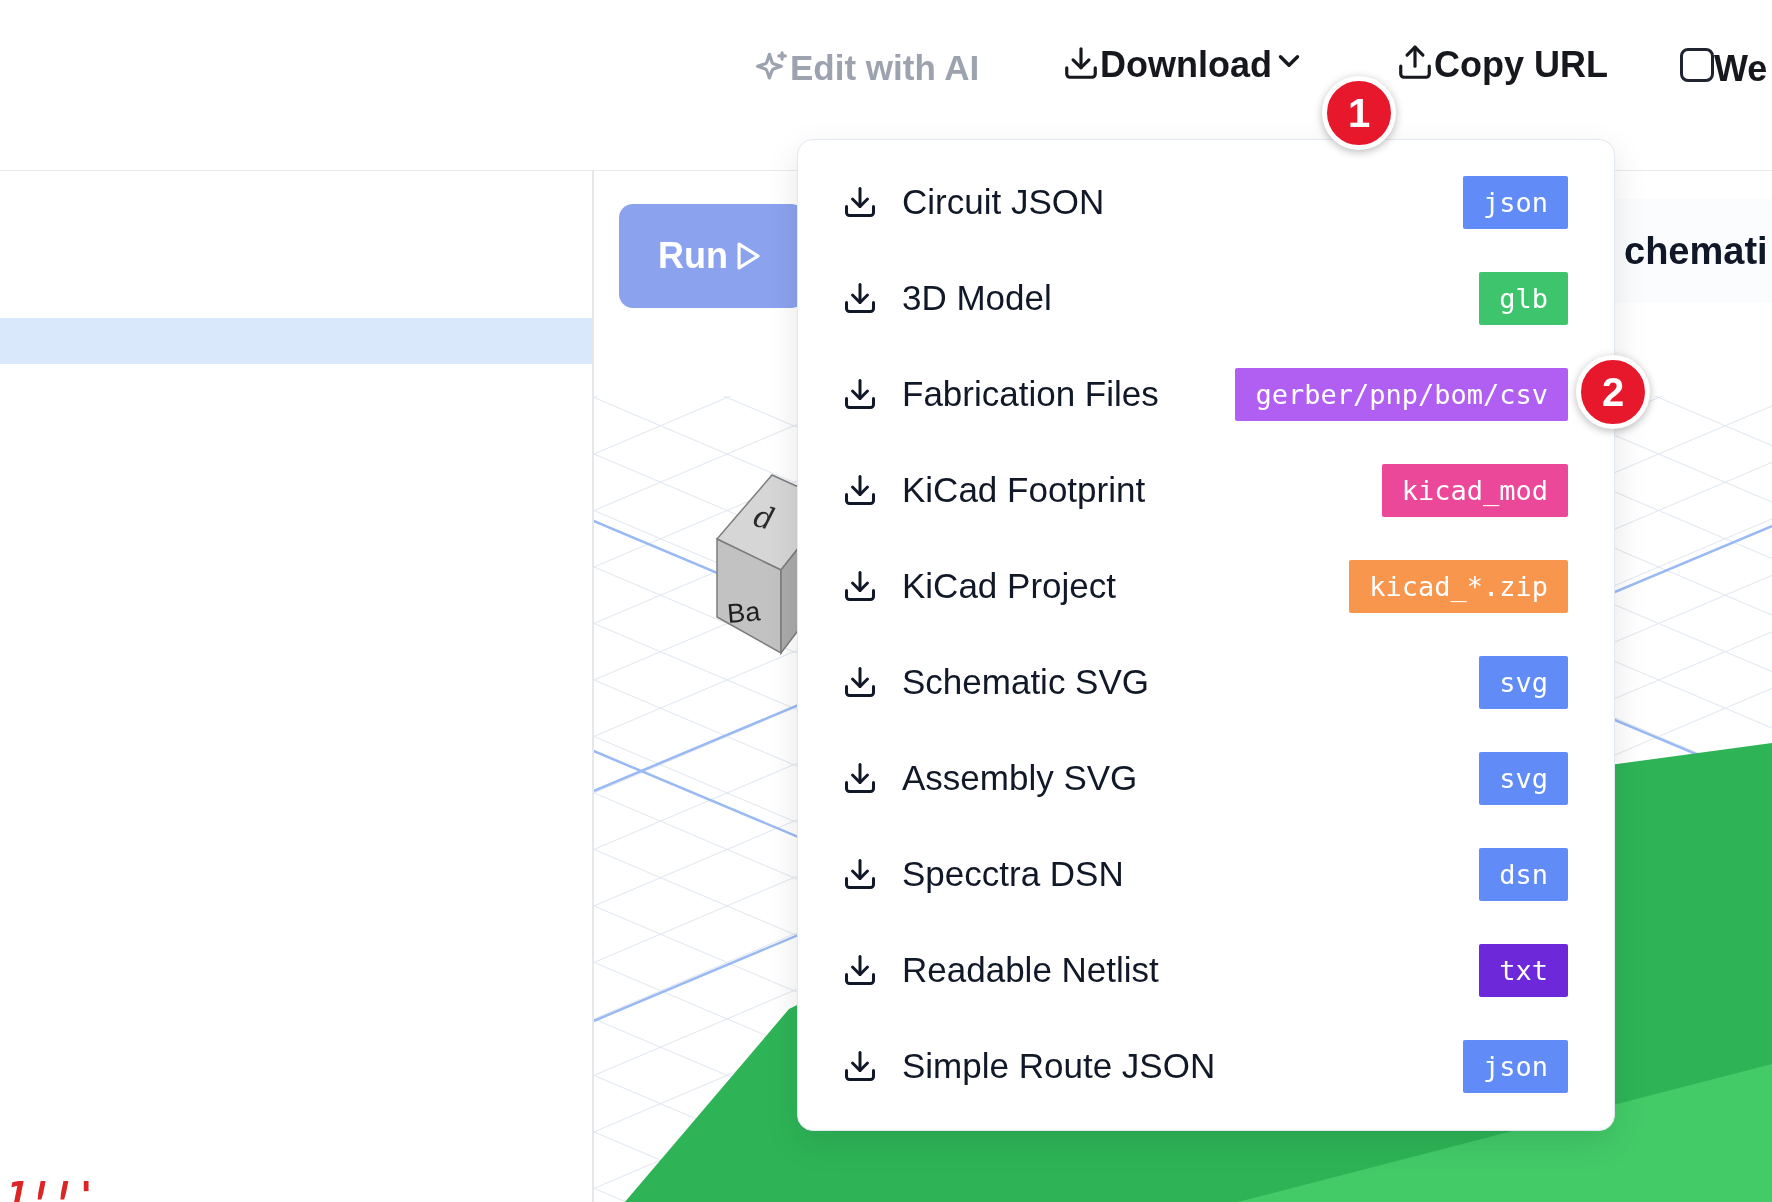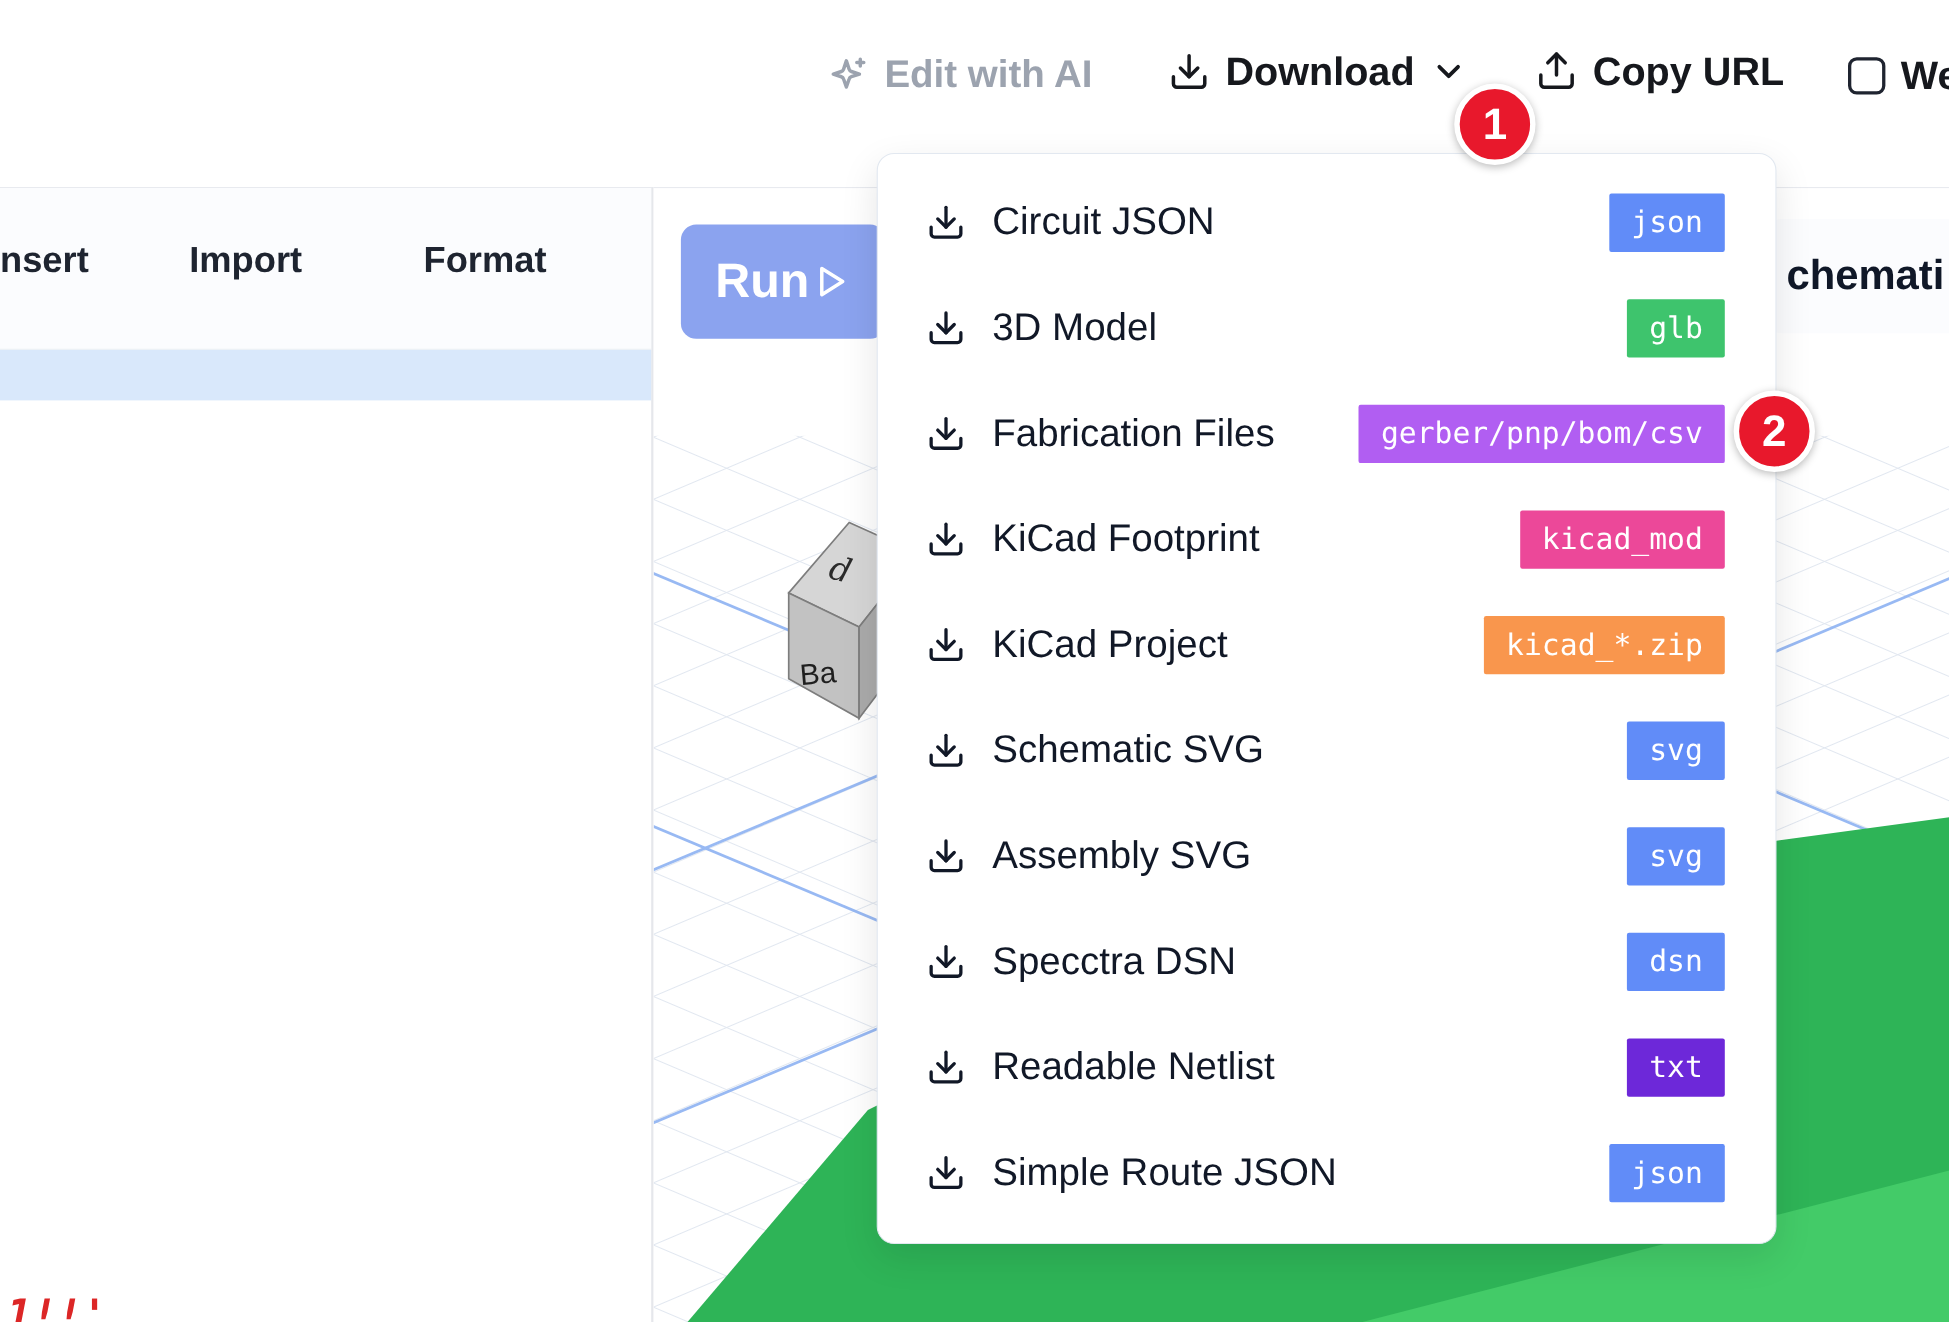--- a/index.html
+++ b/index.html
@@ -3,42 +3,42 @@
 <meta charset="utf-8">
 <style>
   html,body{margin:0;padding:0;}
   body{
     position:relative;width:1772px;height:1202px;overflow:hidden;
     background:#ffffff;font-family:"Liberation Sans",sans-serif;
     -webkit-font-smoothing:antialiased;
   }
   
   .header{position:absolute;left:0;top:0;width:1772px;height:170px;background:#fff;z-index:5;}
-  .hbtn{position:absolute;display:flex;align-items:center;gap:14px;font-size:36px;font-weight:700;color:#16181d;cursor:pointer;white-space:nowrap;}
+  .hbtn{position:absolute;display:flex;font-size:36px;font-weight:700;color:#16181d;cursor:pointer;white-space:nowrap;}
   .hbtn svg{flex:0 0 auto;}
   .hbtn-ai{left:752px;top:48px;color:#9ca3af;font-weight:600;font-size:35px;}
   .hbtn-download{left:1062px;top:44px;}
   .hbtn-copy{left:1396px;top:44px;}
   .hbtn-webview{left:1680px;top:48px;}
   .checkbox{width:34px;height:34px;border:3px solid #1f2430;border-radius:8px;background:#fff;box-sizing:border-box;}
   
   .editor{position:absolute;left:0;top:170px;width:594px;height:1032px;background:#fff;
     border-top:1px solid #e8eaef;border-right:2px solid #e5e7eb;box-sizing:border-box;z-index:1;}
   .menubar{position:relative;height:146px;background:#fbfcfe;border-bottom:1px solid #eef0f4;}
   .menubar span{position:absolute;top:46px;font-size:33px;font-weight:700;color:#1e2430;cursor:pointer;}
   .menu-0{left:0px;}
   .menu-1{left:172px;}
   .menu-2{left:385px;}
   .selline{position:absolute;left:0;top:147px;width:100%;height:46px;background:#d9e8fb;}
   .errtext{position:absolute;left:6px;top:1002px;font-family:"DejaVu Sans Mono",monospace;font-style:italic;font-weight:700;font-size:38px;color:#dc2626;}
   
   .viewport{position:absolute;left:594px;top:170px;width:1178px;height:1032px;background:#fff;overflow:hidden;z-index:0;border-top:1px solid #e8eaef;}
   .scene{position:absolute;left:0;top:0;width:1178px;height:1032px;}
   .run-btn{position:absolute;left:25px;top:33px;width:186px;height:104px;background:#8ba3ef;border-radius:14px;
-    display:flex;align-items:center;justify-content:center;gap:0;color:#fff;font-weight:700;font-size:44px;cursor:pointer;}
+    display:flex;align-items:center;justify-content:center;gap:0;color:#fff;font-weight:700;font-size:36px;cursor:pointer;}
   .schem-tab{position:absolute;left:1012px;top:28px;height:104px;display:flex;align-items:center;padding:0 18px;
     background:#fbfcfe;border-radius:14px;font-weight:700;font-size:38px;color:#101828;white-space:nowrap;cursor:pointer;}
   
   .dropdown{position:absolute;left:797px;top:139px;width:818px;height:992px;background:#fff;
     border:1px solid #e2e8f0;border-radius:16px;box-shadow:0 12px 34px rgba(2,6,23,.10);
     box-sizing:border-box;padding:14px 0;z-index:10;}
   .menu-item{height:96px;display:flex;align-items:center;padding:0 46px 0 44px;gap:24px;cursor:pointer;}
   .mi-icon{flex:0 0 auto;}
   .mi-label{font-size:35px;color:#111827;}
   .mi-badge{margin-left:auto;font-family:"DejaVu Sans Mono",monospace;font-size:27px;line-height:1;
@@ -85,25 +85,20 @@
     <span>Copy URL</span>
   </div>
 
   <div class="hbtn hbtn-webview">
     <span class="checkbox"></span>
     <span>We</span>
   </div>
 </div>
 
 <div class="editor">
-  <div class="menubar">
-    <span class="menu-0">nsert</span>
-    <span class="menu-1">Import</span>
-    <span class="menu-2">Format</span>
-  </div>
   <div class="selline"></div>
   <div class="errtext">1!!'</div>
 </div>
 
 <div class="viewport">
 
   <svg class="scene" viewBox="0 0 1178 1032">
     <defs>
       <pattern id="gA" width="52" height="52" patternUnits="userSpaceOnUse" patternTransform="rotate(23)">
         <line x1="0" y1="0" x2="52" y2="0" stroke="#e1e7f0" stroke-width="2"></line>

